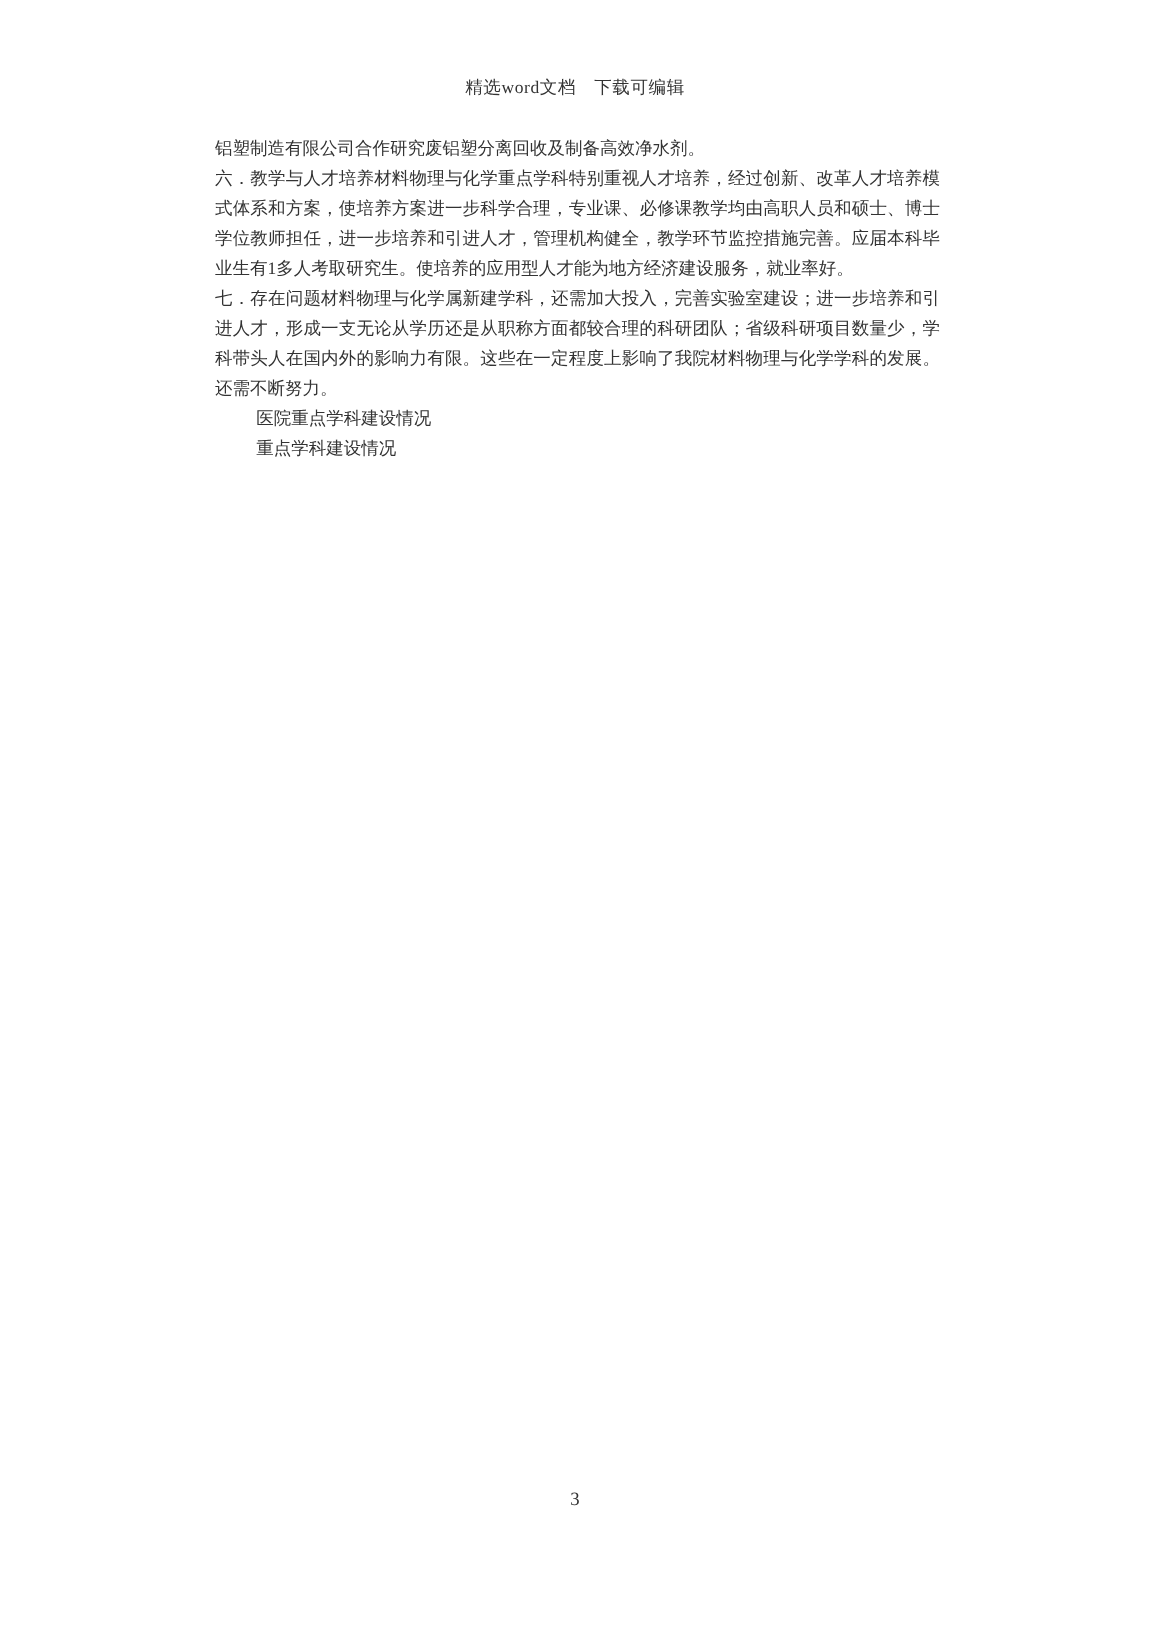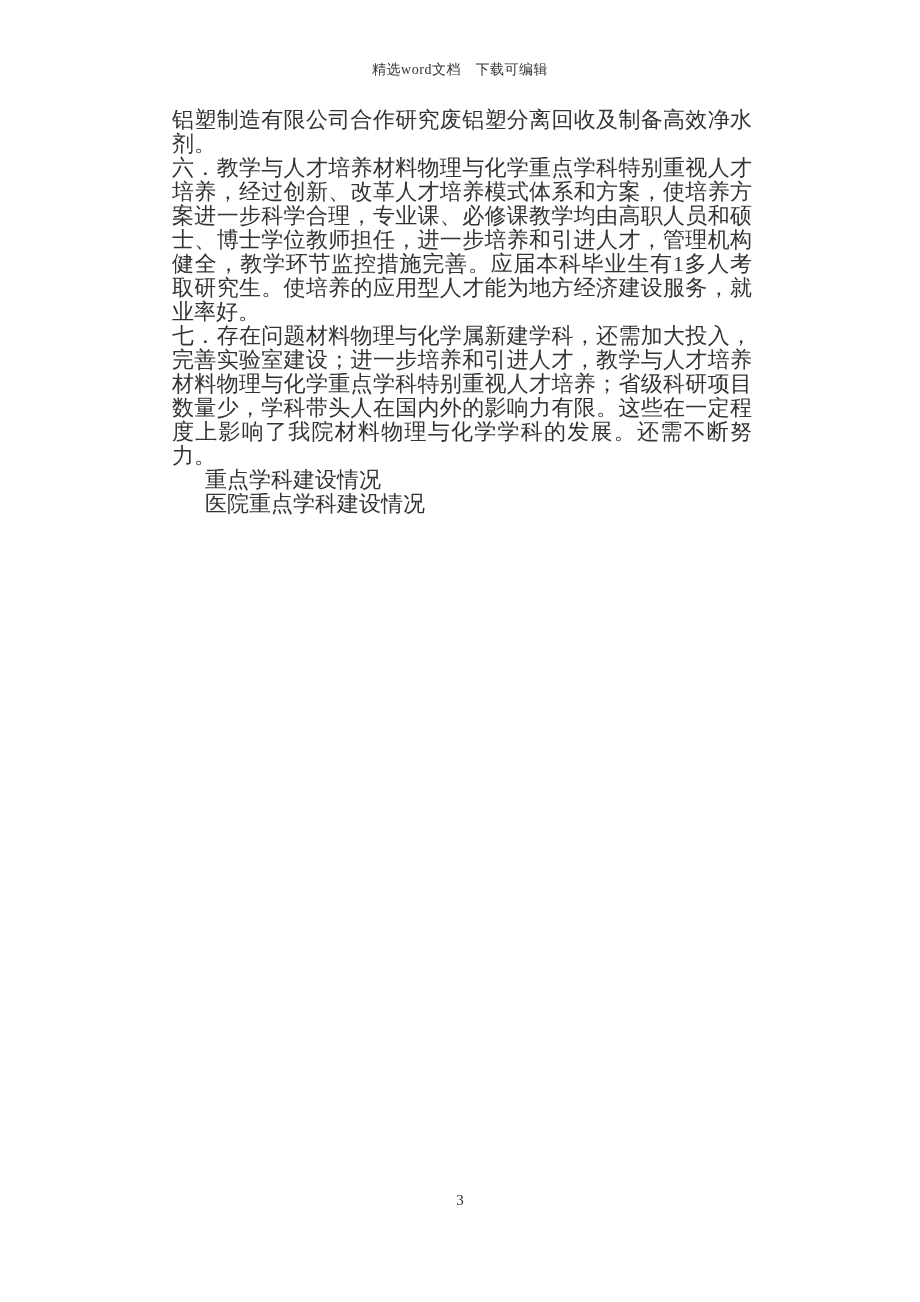--- a/index.html
+++ b/index.html
@@ -26,21 +26,21 @@
     text-align: center;
     font-size: 14px;
     color: #333333;
     letter-spacing: 0.5px;
   }
   .doc-body {
     position: absolute;
     top: 108px;
     left: 172px;
     width: 580px;
-    font-size: 22px;
+    font-size: 14px;
     line-height: 24px;
     color: #333333;
   }
   .doc-body p { margin: 0; }
   .para { text-align: justify; text-justify: inter-ideograph; }
   .para-2 { margin-top: 52px; }
   .para-3 { margin-top: 44px; }
   .caption {
     text-align: left;
     padding-left: 33px;
@@ -62,22 +62,22 @@
 
 <div class="page">
 
   <div class="doc-header">精选word文档　下载可编辑</div>
 
   <div class="doc-body">
     <p class="para para-1">铝塑制造有限公司合作研究废铝塑分离回收及制备高效净水剂。</p>
 
     <p class="para para-2">六．教学与人才培养材料物理与化学重点学科特别重视人才培养，经过创新、改革人才培养模式体系和方案，使培养方案进一步科学合理，专业课、必修课教学均由高职人员和硕士、博士学位教师担任，进一步培养和引进人才，管理机构健全，教学环节监控措施完善。应届本科毕业生有1多人考取研究生。使培养的应用型人才能为地方经济建设服务，就业率好。</p>
 
-    <p class="para para-3">七．存在问题材料物理与化学属新建学科，还需加大投入，完善实验室建设；进一步培养和引进人才，教学与人才培养材料物理与化学重点学科特别重视人才培养；省级科研项目数量少，学科带头人在国内外的影响力有限。这些在一定程度上影响了我院材料物理与化学学科的发展。还需不断努力。</p>
+    <p class="para para-3">七．存在问题材料物理与化学属新建学科，还需加大投入，完善实验室建设；进一步培养和引进人才，形成一支无论从学历还是从职称方面都较合理的科研团队；省级科研项目数量少，学科带头人在国内外的影响力有限。这些在一定程度上影响了我院材料物理与化学学科的发展。还需不断努力。</p>
+
+    <p class="caption caption-1">医院重点学科建设情况</p>
 
     <p class="caption caption-2">重点学科建设情况</p>
-
-    <p class="caption caption-1">医院重点学科建设情况</p>
   </div>
 
   <div class="doc-footer">3</div>
 
 </div>
 
 </body></html>

